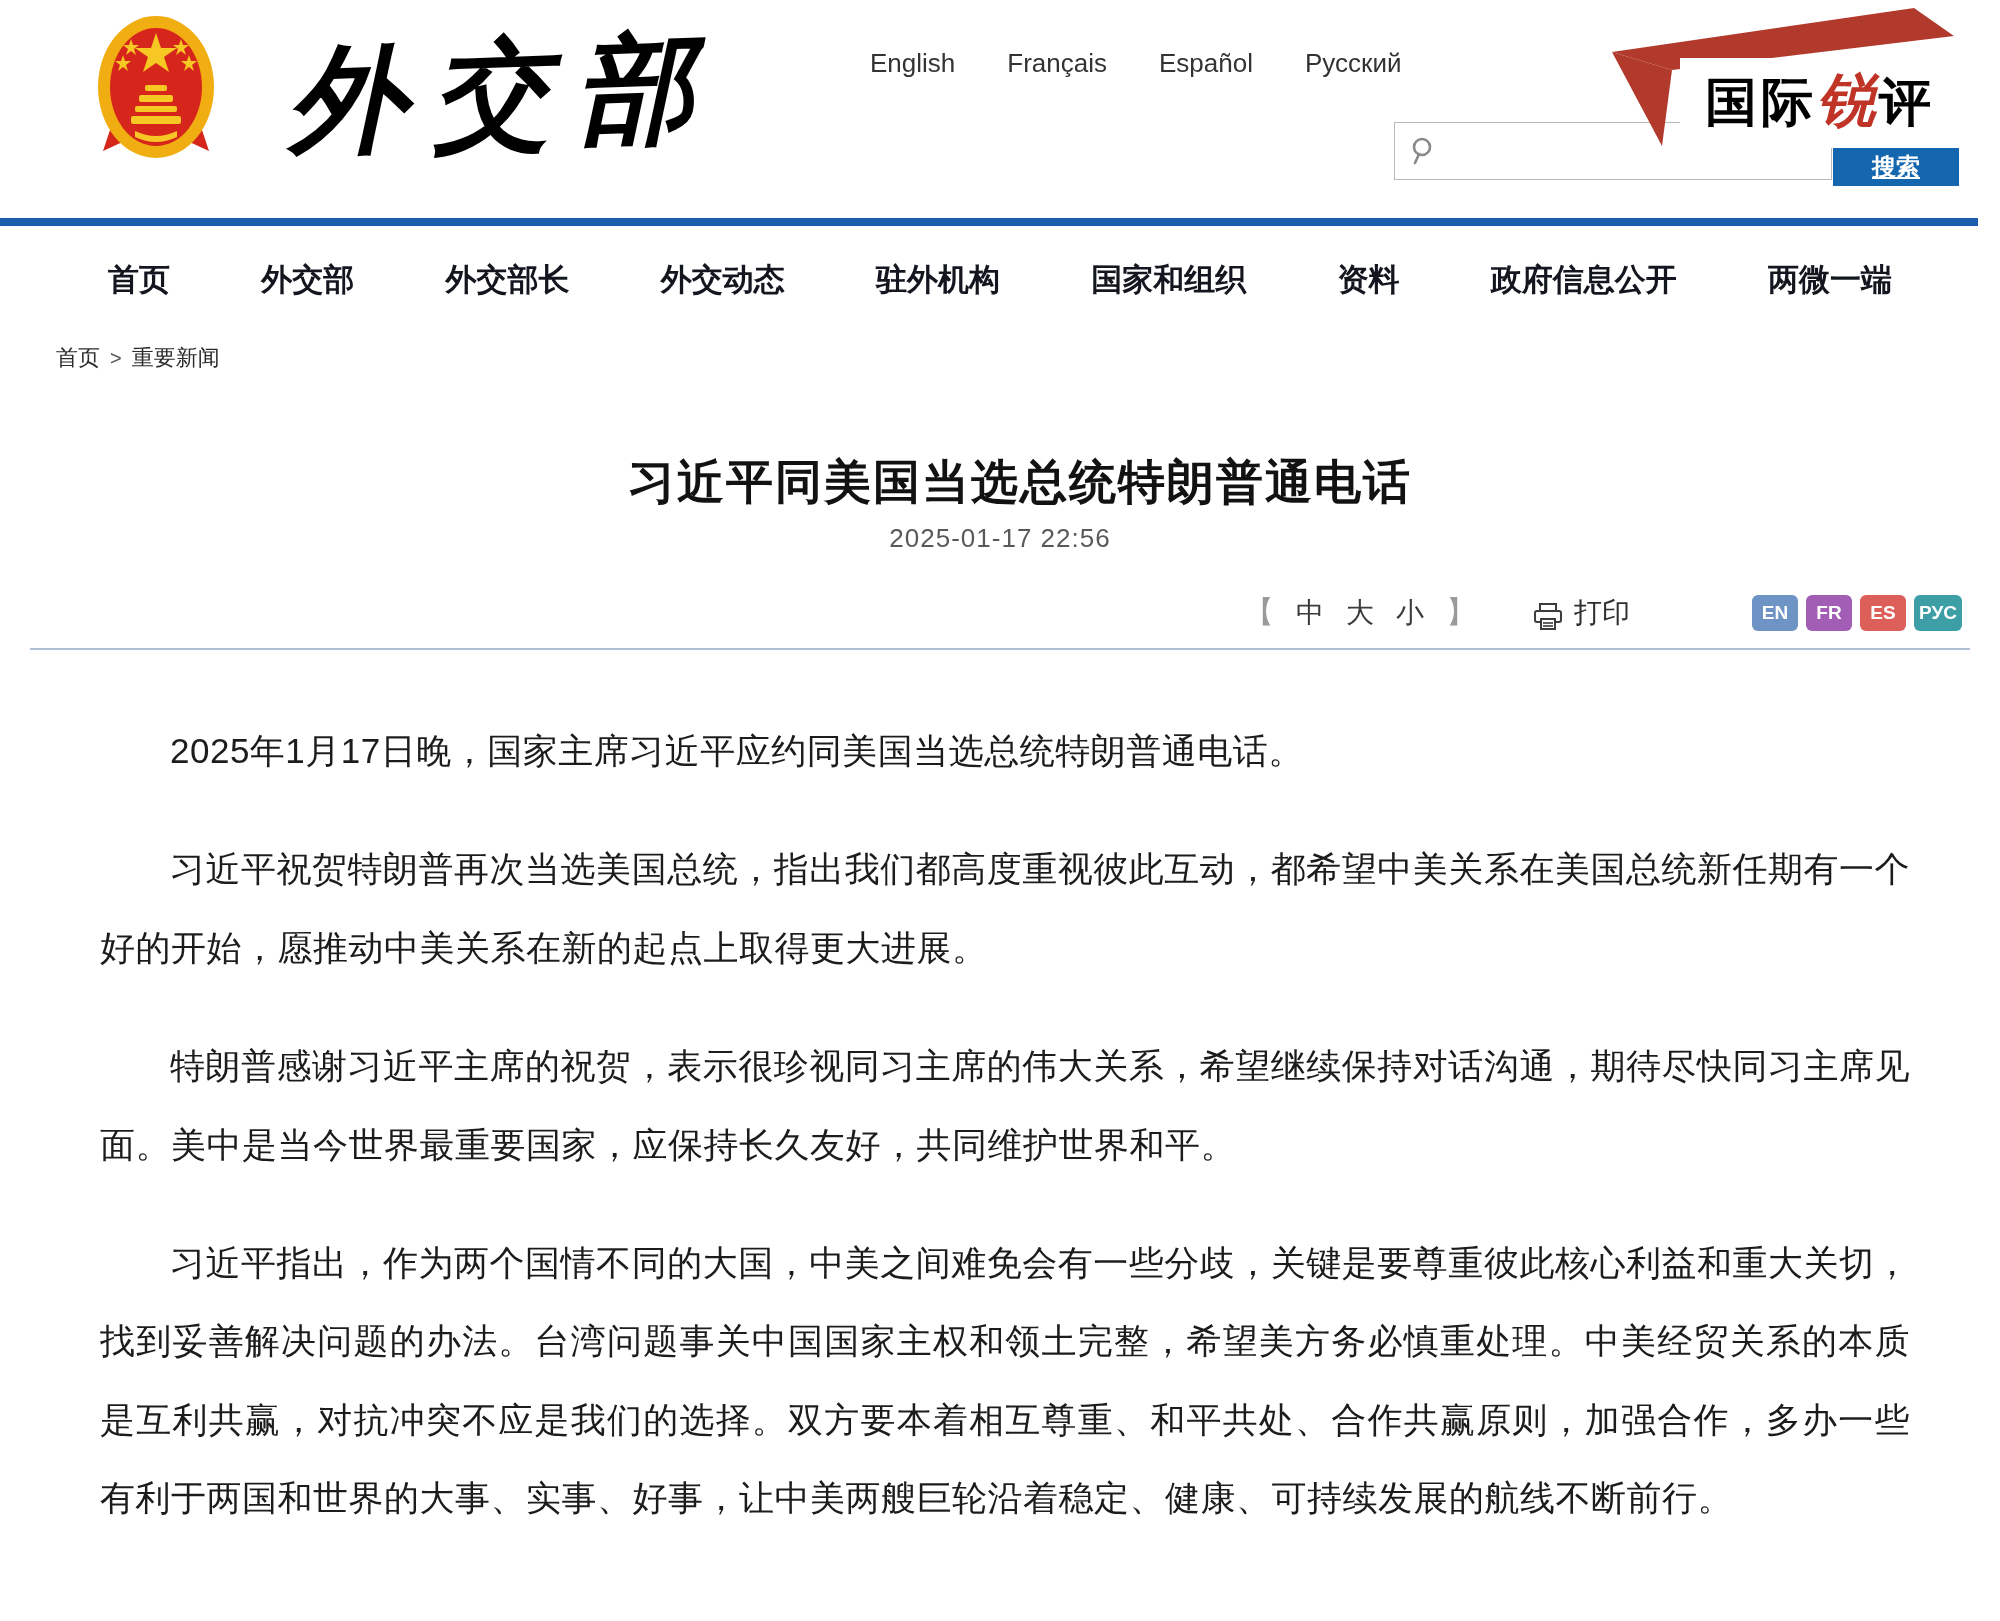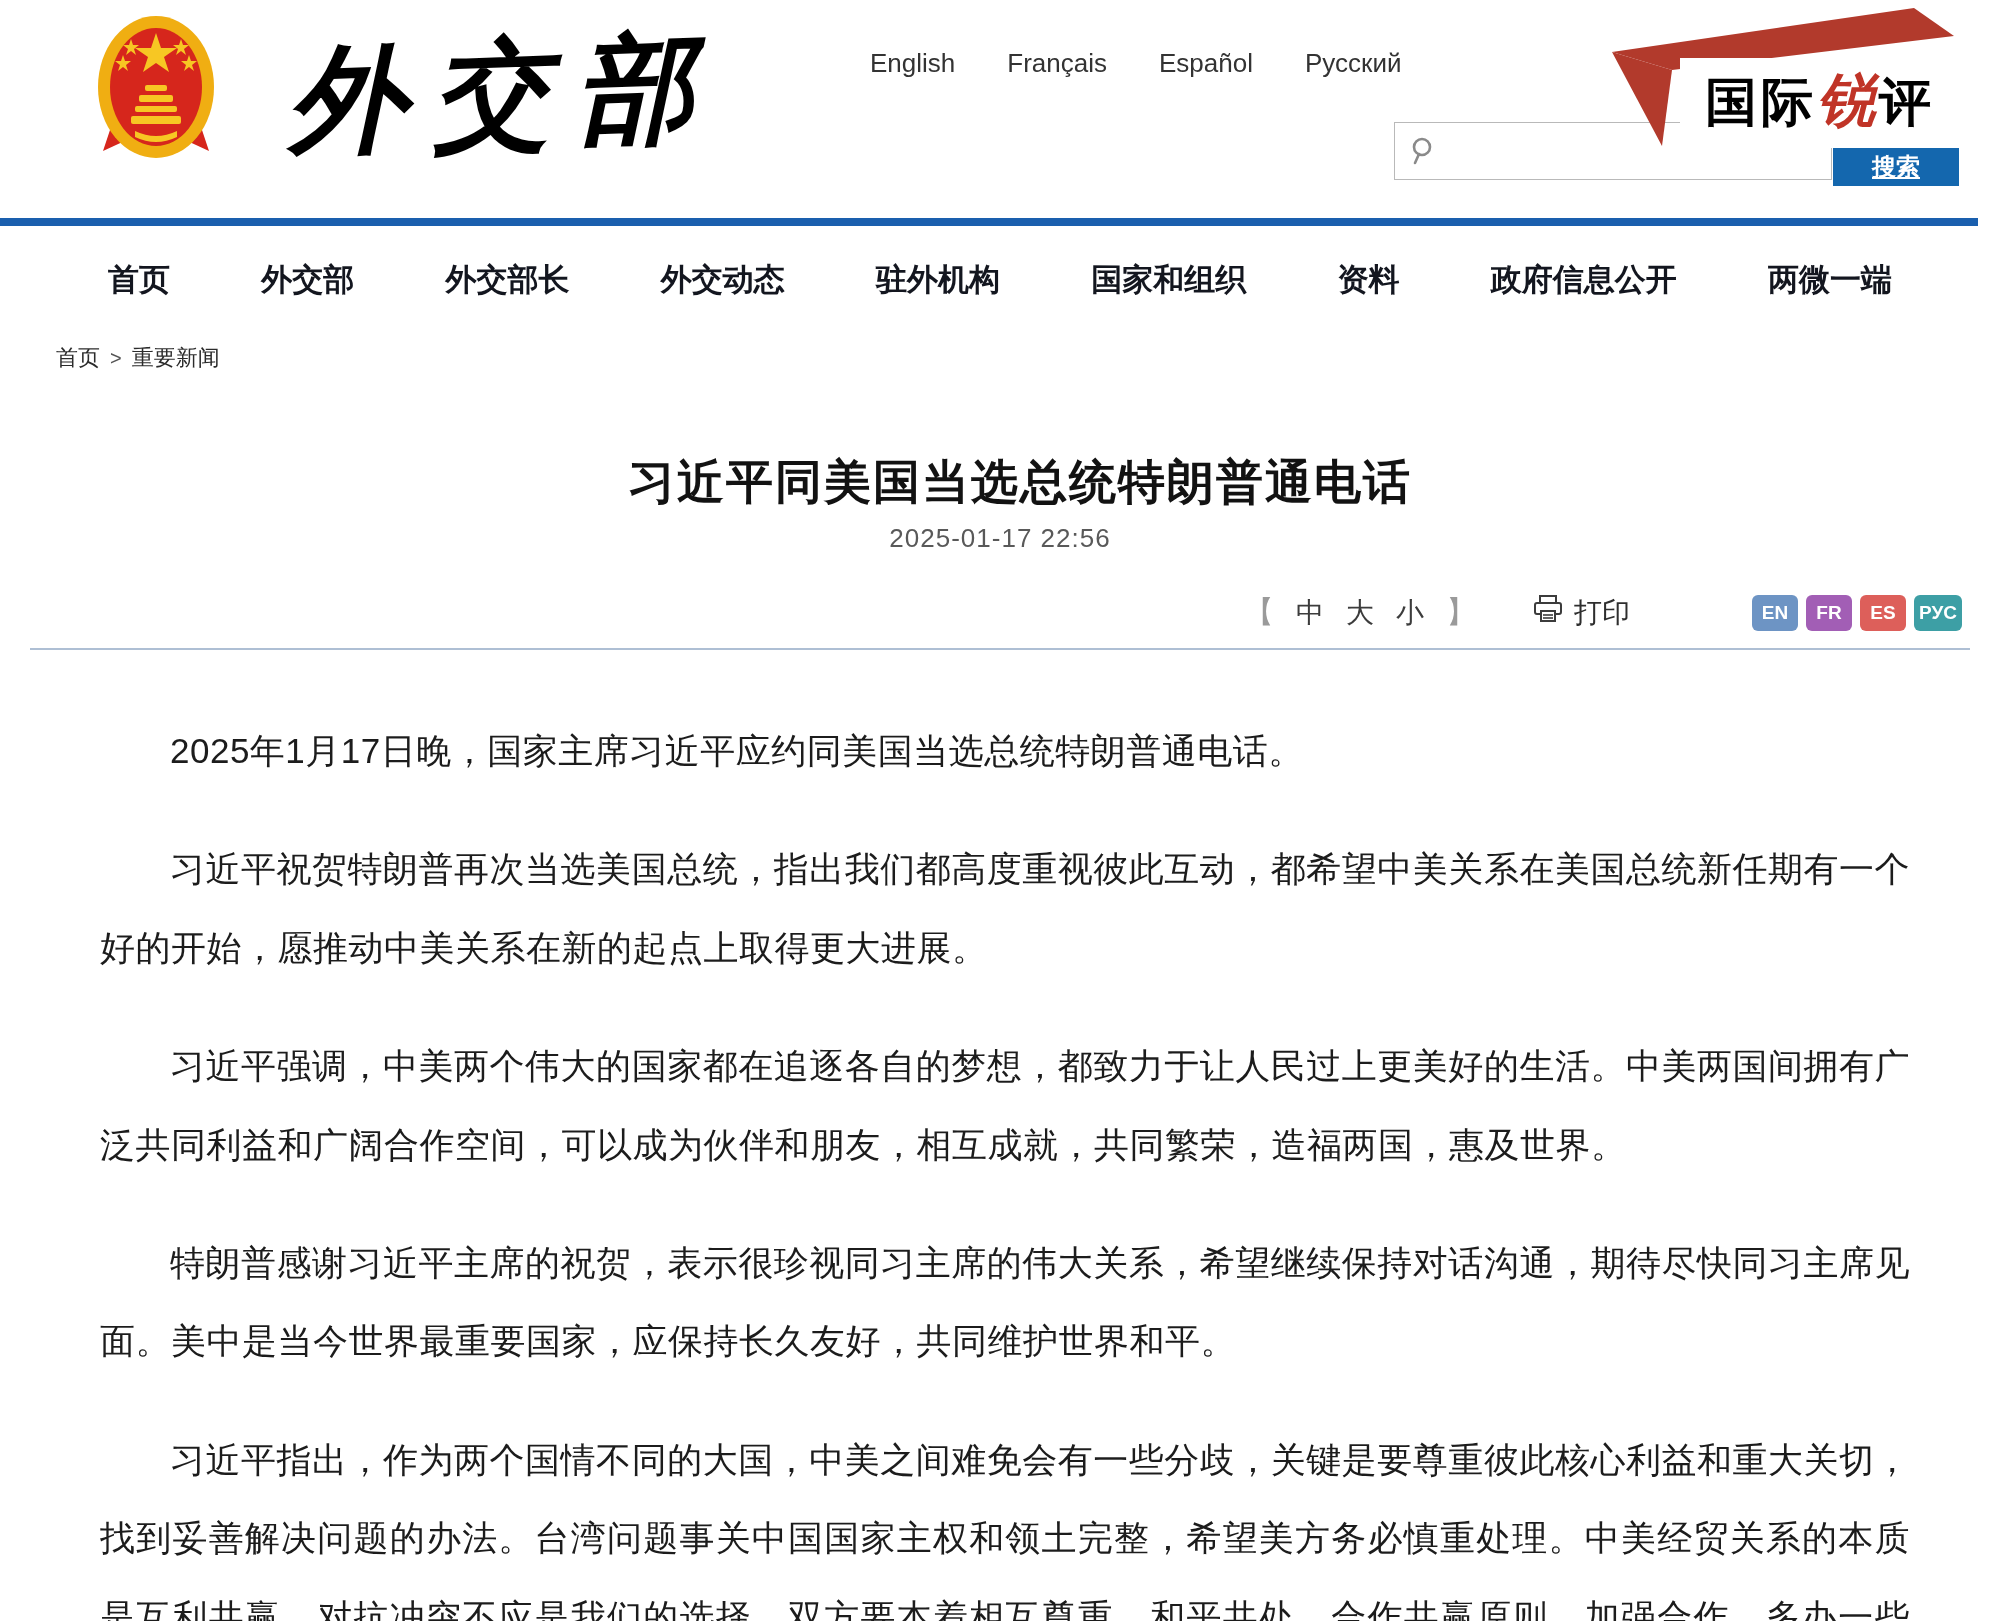--- a/index.html
+++ b/index.html
@@ -52,21 +52,21 @@
   .article-title{position:absolute;top:420px;left:0;width:2000px;text-align:center;
        font-size:47px;font-weight:bold;color:#121212;letter-spacing:2px;padding-left:20px;}
   .article-date{position:absolute;top:523px;left:0;width:2000px;text-align:center;
        font-size:26px;color:#595959;letter-spacing:1px;}
 
   
   .toolbar{position:absolute;top:592px;right:38px;display:flex;align-items:center;gap:26px;}
   .font-ctrl{display:flex;align-items:center;gap:22px;font-size:28px;color:#3c3c3c;}
   .font-ctrl .bracket{color:#9a9a9a;font-size:30px;}
   .font-ctrl span{cursor:pointer;}
-  .print-ctrl{display:flex;align-items:flex-start;gap:10px;margin-left:30px;font-size:28px;
+  .print-ctrl{display:flex;align-items:flex-end;gap:10px;margin-left:30px;font-size:28px;
        color:#2e2e2e;cursor:pointer;}
   .badges{display:flex;gap:8px;margin-left:96px;justify-content:space-between;}
   .badge{min-width:36px;height:36px;border-radius:6px;color:#fff;font-weight:bold;
        font-size:19px;display:flex;align-items:center;justify-content:center;
        padding:0 5px;cursor:pointer;}
   .toolbar-rule{position:absolute;top:648px;left:30px;width:1940px;height:2px;
        background:#aebfd4;}
 
   
   .article-body{position:absolute;top:712px;left:100px;width:1810px;}
@@ -168,17 +168,16 @@
     <span class="badge" style="background: rgb(162, 94, 181);">FR</span>
     <span class="badge" style="background: rgb(221, 95, 90);">ES</span>
     <span class="badge" style="background: rgb(61, 159, 165);">РУС</span>
   </div>
 </div>
 <div class="toolbar-rule"></div>
 
 <div class="article-body">
   <p>2025年1月17日晚，国家主席习近平应约同美国当选总统特朗普通电话。</p>
   <p>习近平祝贺特朗普再次当选美国总统，指出我们都高度重视彼此互动，都希望中美关系在美国总统新任期有一个好的开始，愿推动中美关系在新的起点上取得更大进展。</p>
-  <p>习近平强调，中美两个伟大的国家都在追逐各自的梦想，都致力于让人民过上更美好的生活。中美两国间拥有广泛共同利益和广阔合作空间，可以成为伙伴和朋友，相互成就，共同繁荣，造福两国，惠及世界。</p>
   <p>特朗普感谢习近平主席的祝贺，表示很珍视同习主席的伟大关系，希望继续保持对话沟通，期待尽快同习主席见面。美中是当今世界最重要国家，应保持长久友好，共同维护世界和平。</p>
   <p>习近平指出，作为两个国情不同的大国，中美之间难免会有一些分歧，关键是要尊重彼此核心利益和重大关切，找到妥善解决问题的办法。台湾问题事关中国国家主权和领土完整，希望美方务必慎重处理。中美经贸关系的本质是互利共赢，对抗冲突不应是我们的选择。双方要本着相互尊重、和平共处、合作共赢原则，加强合作，多办一些有利于两国和世界的大事、实事、好事，让中美两艘巨轮沿着稳定、健康、可持续发展的航线不断前行。</p>
 
 </div>
 
 </body></html>

